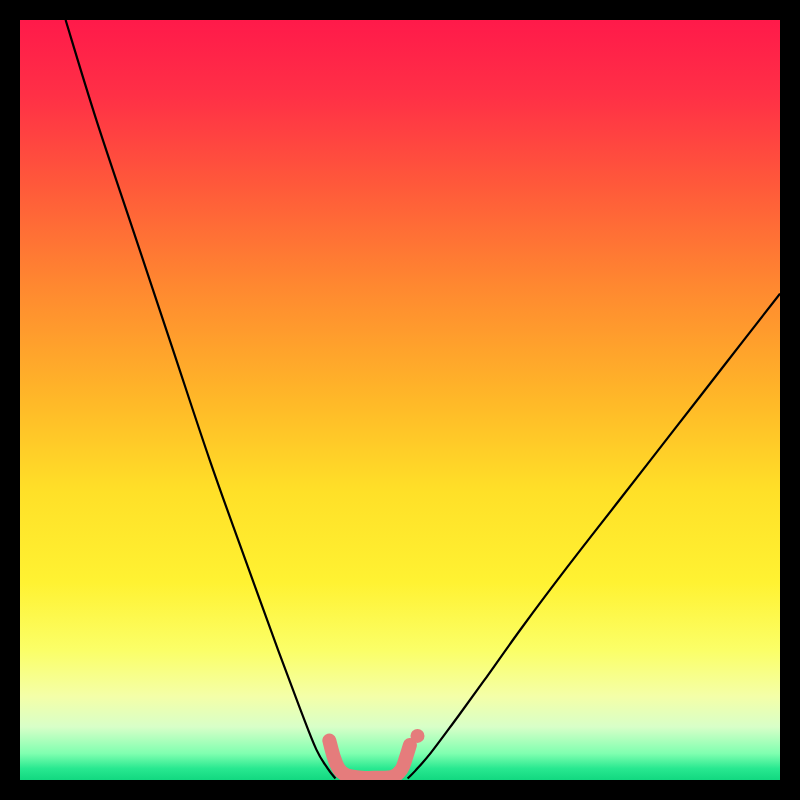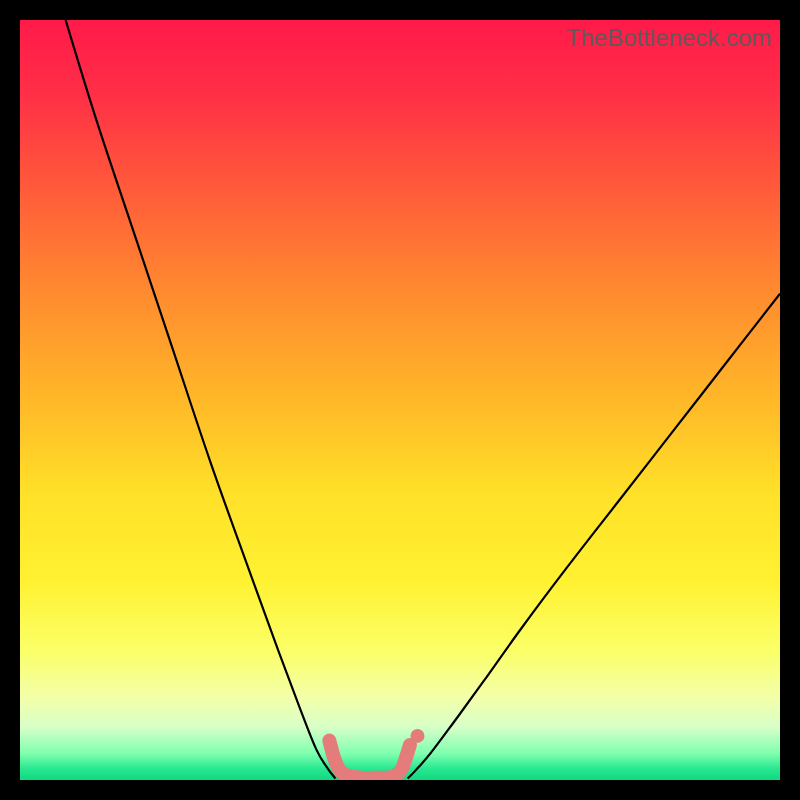--- a/index.html
+++ b/index.html
@@ -55,14 +55,13 @@
           <stop offset="98.5%" stop-color="#28e890"></stop>
           <stop offset="100%" stop-color="#12d880"></stop>
         </linearGradient>
     </defs>
     <rect x="0" y="0" width="760" height="760" fill="url(#bg-grad)"></rect>
     <path id="left-branch" fill="none" stroke="#000" stroke-width="2.2" d="M 45.6 0 C 51.072 17.783999999999992, 63.688 60.495999999999945, 76 98.79999999999995 C 88.312 137.10399999999996, 100.32 171.76000000000005, 114 212.80000000000007 C 127.68 253.8400000000001, 138.32 285.76000000000005, 152 326.8 C 165.68 367.84, 176.32 401.128, 190 440.8 C 203.68 480.47200000000004, 215.688 513, 228 547.2 C 240.312 581.4000000000001, 248.82400000000004 604.808, 258.40000000000003 630.8 C 267.97600000000006 656.7919999999999, 274.36 673.816, 281.2 691.6 C 288.03999999999996 709.384, 291.612 719.34, 296.40000000000003 729.6 C 301.18800000000005 739.86, 304.38 743.4016, 307.8 748.6 C 311.22 753.7984, 314.032 756.7016, 315.4 758.48"></path>
     <path id="right-branch" fill="none" stroke="#000" stroke-width="2.2" d="M 387.6 758.48 C 388.968 757.112, 391.096 755.3944, 395.2 750.88 C 399.304 746.3656, 403.56000000000006 742.0183999999999, 410.40000000000003 733.4 C 417.24 724.7816, 423.624 715.996, 433.2 703 C 442.77599999999995 690.004, 451.28799999999995 678.3000000000001, 463.59999999999997 661.2 C 475.912 644.1, 486.552 628.52, 501.6 608 C 516.648 587.48, 529.4159999999999 570.456, 547.1999999999999 547.2 C 564.9839999999999 523.9440000000001, 581.2479999999999 503.42400000000004, 600.4 478.8 C 619.552 454.176, 634.448 435.024, 653.6 410.4 C 672.7520000000001 385.77599999999995, 687.648 366.62399999999997, 706.8000000000001 341.99999999999994 C 725.9520000000001 317.3759999999999, 750.424 285.912, 760 273.59999999999997"></path>
     <path id="floor-band" fill="none" stroke="#e57c7c" stroke-width="14" stroke-linecap="round" stroke-linejoin="round" d="M 309.32000000000005 720.48 C 310.1408 723.4896, 312.1016 732.0016, 313.88 737.2 C 315.6584 742.3984, 316.8744 746.0768, 319.2 749.36 C 321.5256 752.6432, 322.696 753.9352, 326.8 755.44 C 330.904 756.9448000000001, 336.528 757.3096, 342 757.72 C 347.472 758.1304, 351.728 757.8568, 357.2 757.72 C 362.67199999999997 757.5832, 368.0224 758.4648000000001, 372.4 756.96 C 376.77759999999995 755.4552, 379.0576 752.9168, 381.52 749.36 C 383.9824 745.8032000000001, 384.5752 741.5776000000001, 386.08 737.2 C 387.5848 732.8224, 389.19599999999997 727.2288, 389.88 725.04"></path>
     <circle id="floor-dot" r="7" fill="#e57c7c" cx="397.48" cy="715.92"></circle>
   </svg>
-  <div class="watermark">TheBottleneck.com</div>
 </div>
 
 </body></html>

